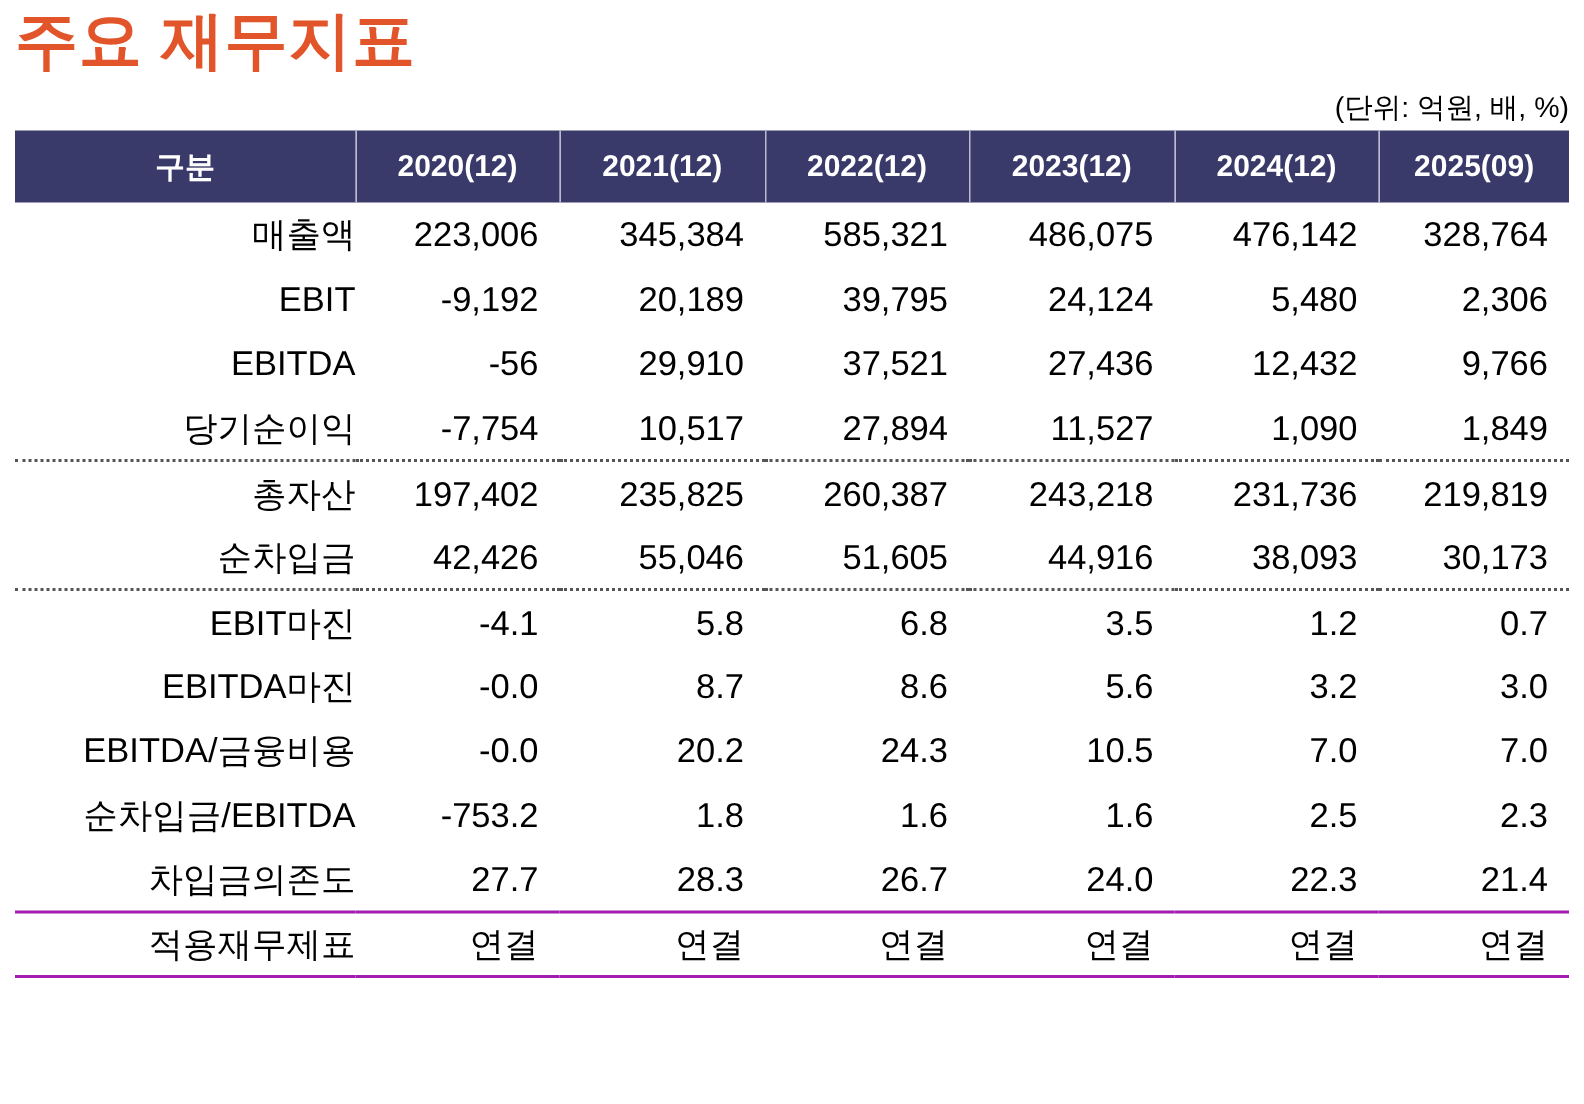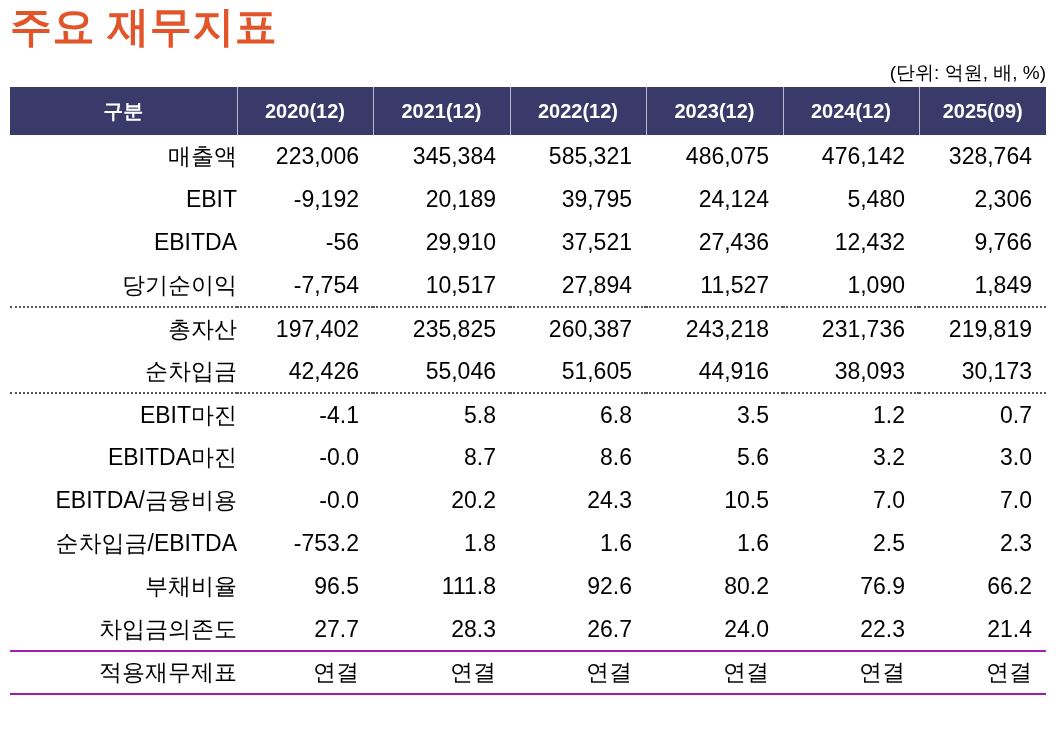--- a/index.html
+++ b/index.html
@@ -170,29 +170,20 @@
         </tr>
         <tr>
           <td class="label">순차입금/EBITDA</td>
           <td class="value">-753.2</td>
           <td class="value">1.8</td>
           <td class="value">1.6</td>
           <td class="value">1.6</td>
           <td class="value">2.5</td>
           <td class="value">2.3</td>
         </tr>
-        <tr>
-          <td class="label">부채비율</td>
-          <td class="value">96.5</td>
-          <td class="value">111.8</td>
-          <td class="value">92.6</td>
-          <td class="value">80.2</td>
-          <td class="value">76.9</td>
-          <td class="value">66.2</td>
-        </tr>
         <tr class="divider-solid">
           <td class="label">차입금의존도</td>
           <td class="value">27.7</td>
           <td class="value">28.3</td>
           <td class="value">26.7</td>
           <td class="value">24.0</td>
           <td class="value">22.3</td>
           <td class="value">21.4</td>
         </tr>
         <tr class="divider-solid">

